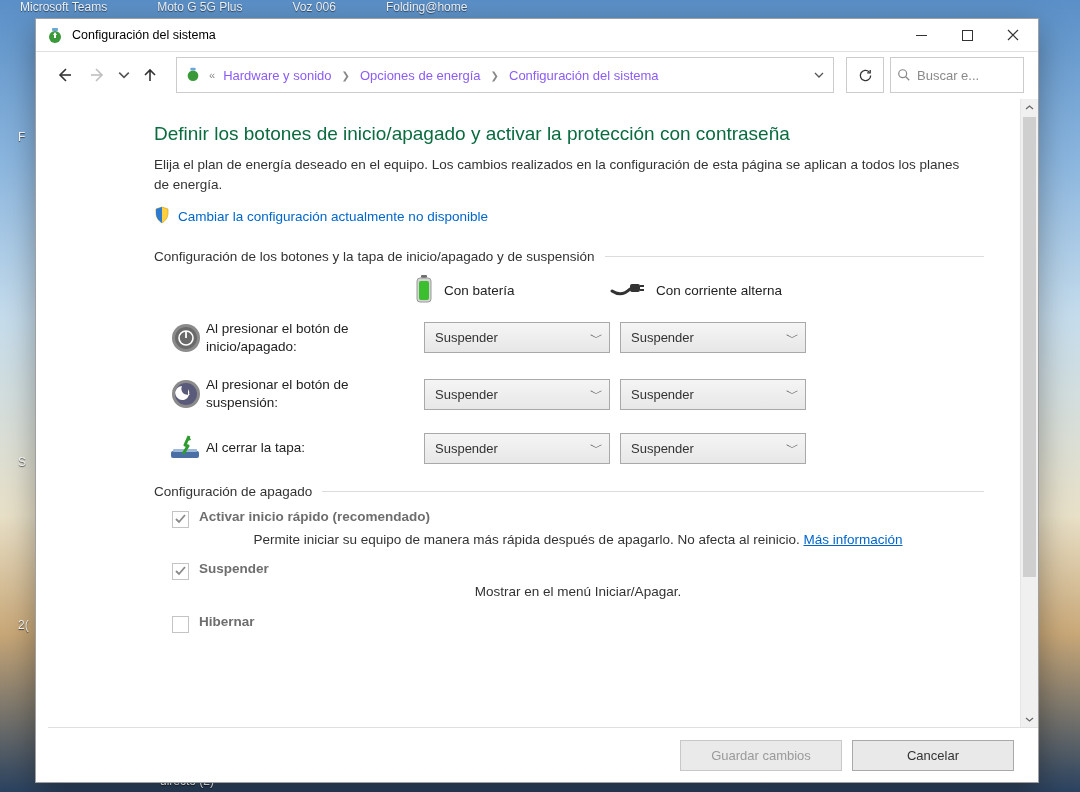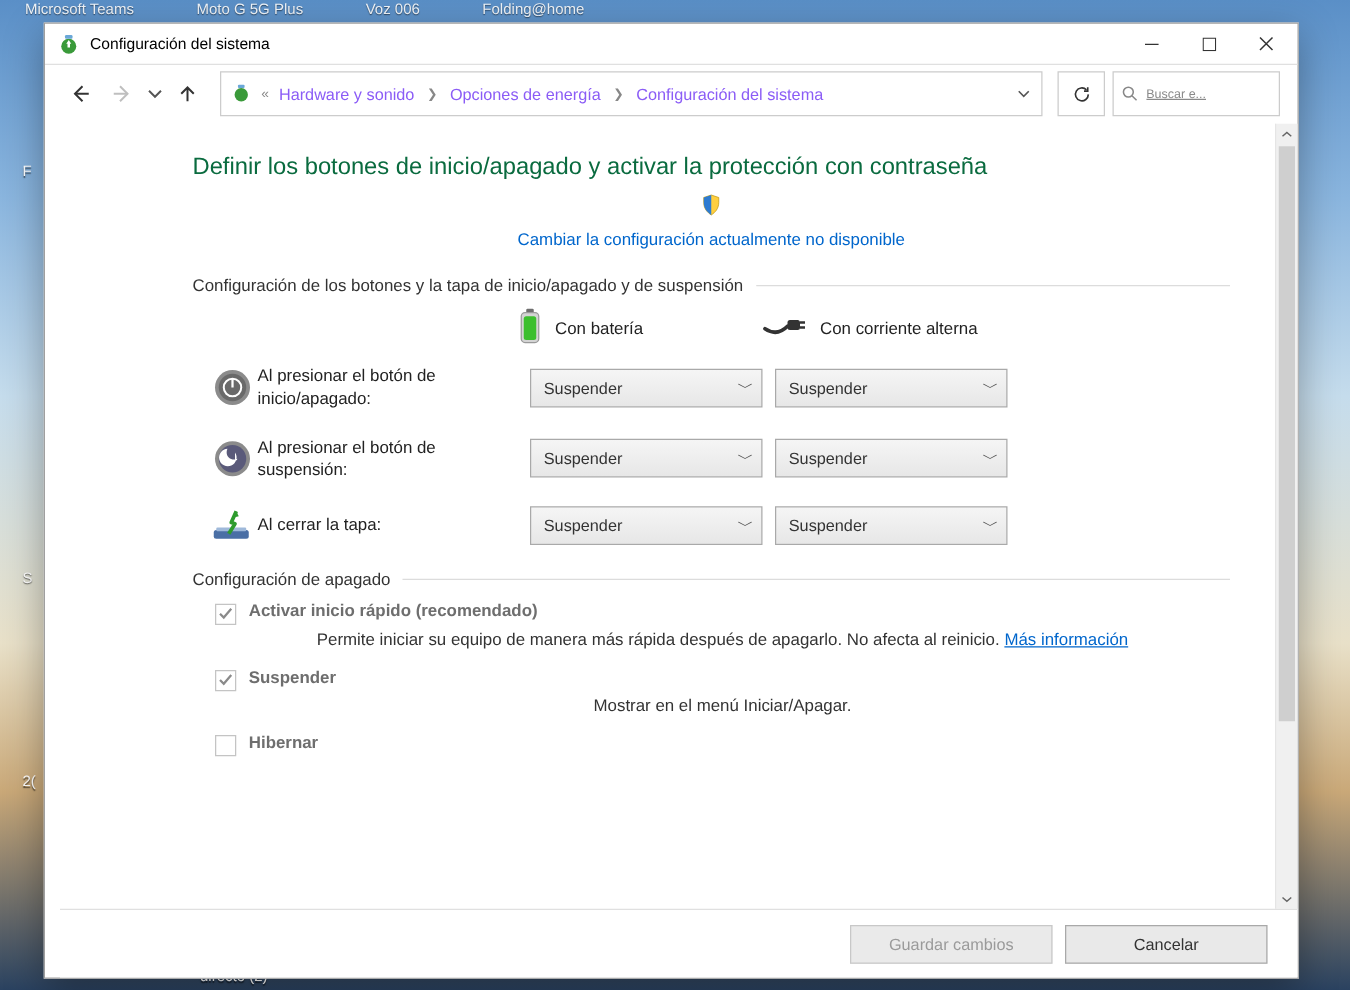--- a/index.html
+++ b/index.html
@@ -28,34 +28,34 @@
   .small-down{width:12px;}
   .addrbar{flex:1;height:34px;border:1px solid #ccc;display:flex;align-items:center;padding:0 4px 0 8px;gap:8px;margin:0 6px;}
   .addrbar .sep{color:#888;font-size:11px;}
   .addrbar .crumb{color:#8b5cf6;font-size:13px;white-space:nowrap;}
   .addrbar .chev{color:#888;font-size:10px;margin:0 2px;}
   .addrbar .spacer{flex:1;}
   .addrbar .addr-drop{width:20px;height:30px;display:flex;align-items:center;justify-content:center;}
   .refresh{width:36px;height:34px;border:1px solid #ccc;display:flex;align-items:center;justify-content:center;}
   .searchbox{width:120px;height:34px;border:1px solid #ccc;display:flex;align-items:center;padding:0 6px;color:#8a8a8a;gap:6px;}
   .searchbox svg{width:14px;height:14px;flex:0 0 auto;}
-  .searchbox span{white-space:nowrap;overflow:hidden;text-overflow:ellipsis;font-size:10px;text-decoration:underline;}
+  .searchbox span{white-space:nowrap;overflow:hidden;text-overflow:ellipsis;font-size:13px;}
 
   
   .content-wrap{position:absolute;top:80px;bottom:54px;left:0;right:0;display:flex;}
   .content{flex:1;overflow:hidden;padding:24px 36px 0 118px;}
   .vscroll{width:17px;background:#f0f0f0;border-left:1px solid #e5e5e5;position:relative;}
   .vscroll .arrow{position:absolute;left:0;right:0;height:17px;display:flex;align-items:center;justify-content:center;color:#666;}
   .vscroll .arrow.up{top:0;}
   .vscroll .arrow.down{bottom:0;}
   .vscroll .thumb{position:absolute;left:2px;right:2px;top:18px;height:460px;background:#cfcfcf;border-radius:0;}
   
   .title-green{color:#0a6b3f;font-size:19px;font-weight:400;margin:0 0 10px 0;}
   .desc{color:#333;line-height:1.5;margin:0 0 10px 0;max-width:820px;}
-  .shieldlink{display:flex;align-items:center;gap:8px;margin:4px 0 22px 0;flex-direction:column;}
+  .shieldlink{display:flex;align-items:center;gap:8px;margin:4px 0 22px 0;}
   .shieldlink a{color:#0066cc;text-decoration:none;}
   .shieldlink svg{width:16px;height:18px;}
 
   .section-label{display:flex;align-items:center;gap:10px;margin:6px 0 10px 0;color:#333;}
   .section-label .line{flex:1;height:1px;background:#dcdcdc;}
 
   .power-grid{margin-left:12px;}
   .col-headers{display:flex;align-items:center;margin-bottom:12px;}
   .col-headers .lead{width:248px;}
   .col-headers .col{width:196px;display:flex;align-items:center;gap:10px;}
@@ -182,20 +182,21 @@
           <circle cx="6.5" cy="6.5" r="4.5" fill="none" stroke="#888" stroke-width="1.4"></circle>
           <path d="M10 10l4 4" stroke="#888" stroke-width="1.4"></path>
         </svg>
       <span>Buscar e...</span>
     </div>
   </div>
 
   <div class="content-wrap">
     <div class="content">
       <div class="title-green">Definir los botones de inicio/apagado y activar la protección con contraseña</div>
+      <p class="desc">Elija el plan de energía deseado en el equipo. Los cambios realizados en la configuración de esta página se aplican a todos los planes de energía.</p>
       <div class="shieldlink">
         <span>
           <svg viewBox="0 0 16 18">
               <path d="M8 1l6 2v4c0 5-3 8-6 10C5 15 2 12 2 7V3z" fill="#ffcf3f" stroke="#c49a12" stroke-width="0.6"></path>
               <path d="M8 1v16C5 15 2 12 2 7V3z" fill="#2d7bd1"></path>
             </svg>
         </span>
         <a href="#">Cambiar la configuración actualmente no disponible</a>
       </div>
 

